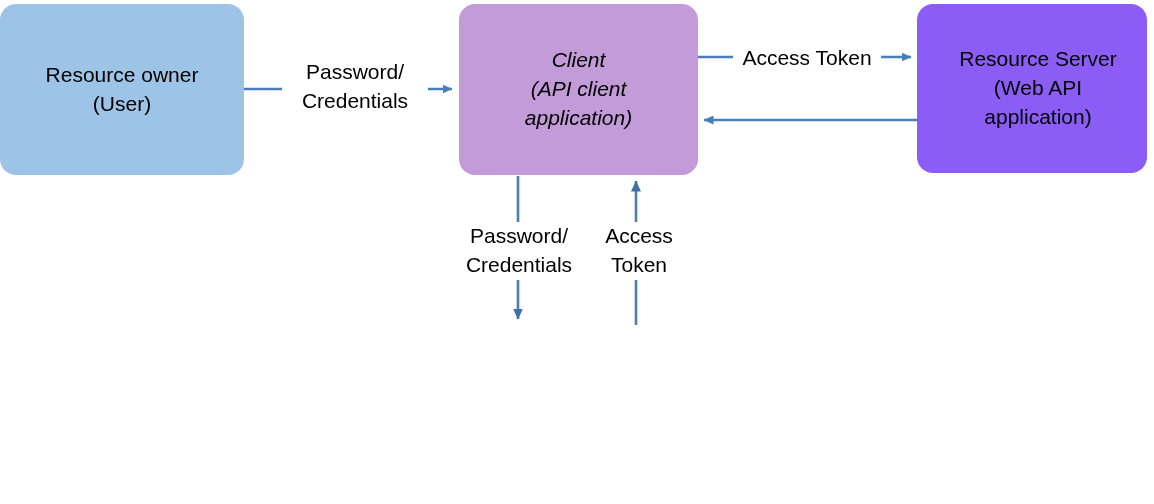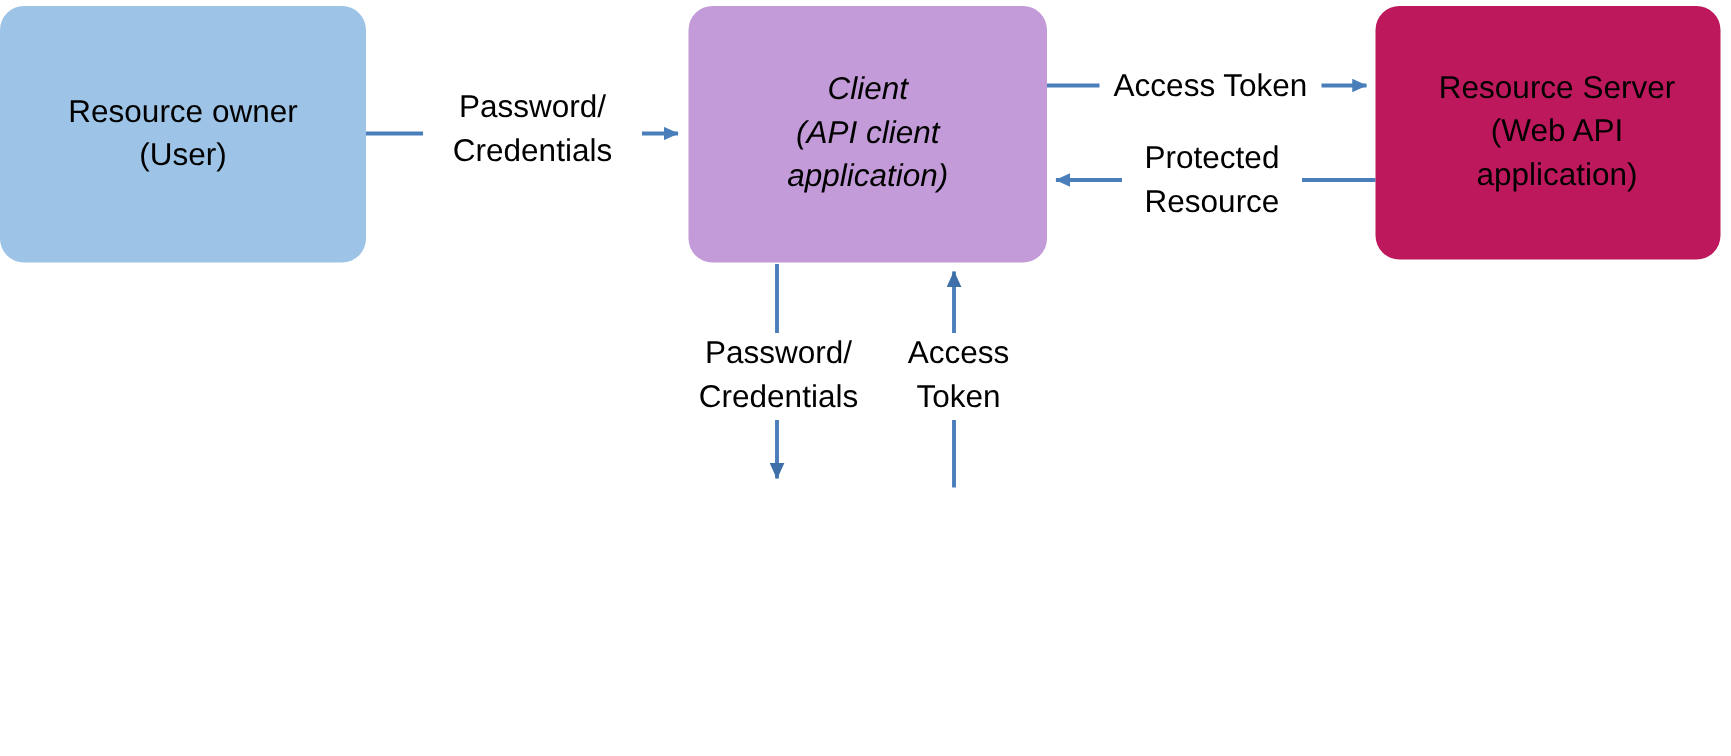--- a/index.html
+++ b/index.html
@@ -36,21 +36,21 @@
     left: 0px;  top: 4px;  width: 244px;  height: 171px;
     background: #9DC3E6;
   }
   #node-client {
     left: 459px; top: 4px; width: 239px; height: 171px;
     background: #C39BD8;
     font-style: italic;
   }
   #node-resource-server {
     left: 917px; top: 4px; width: 230px; height: 169px;
-    background: #be185d;
+    background: #8b5cf6;
     padding-left: 12px;
   }
   #node-authorization-server {
     left: 459px; top: 325px; width: 239px; height: 174px;
     background: #FFC000;
   }
 
   
   .conn-svg {
     position: absolute;
@@ -130,22 +130,20 @@
     <g>
       <line x1="636" y1="325" x2="636" y2="181" stroke="#4A7EBB" stroke-width="2.6" marker-end="url(#arrow-up)"></line>
     </g>
   </svg>
 
   <div class="edge-label" id="label-password-credentials-h">Password/
 Credentials</div>
 
   <div class="edge-label" id="label-access-token-h">Access Token</div>
 
-  <div class="edge-label" id="label-protected-resource">Protected
-Resource</div>
 
   <div class="edge-label" id="label-password-credentials-v">Password/
 Credentials</div>
 
   <div class="edge-label" id="label-access-token-v">Access
 Token</div>
 
   <div class="node" id="node-resource-owner">
     <span class="node-label">Resource owner
 (User)</span>

